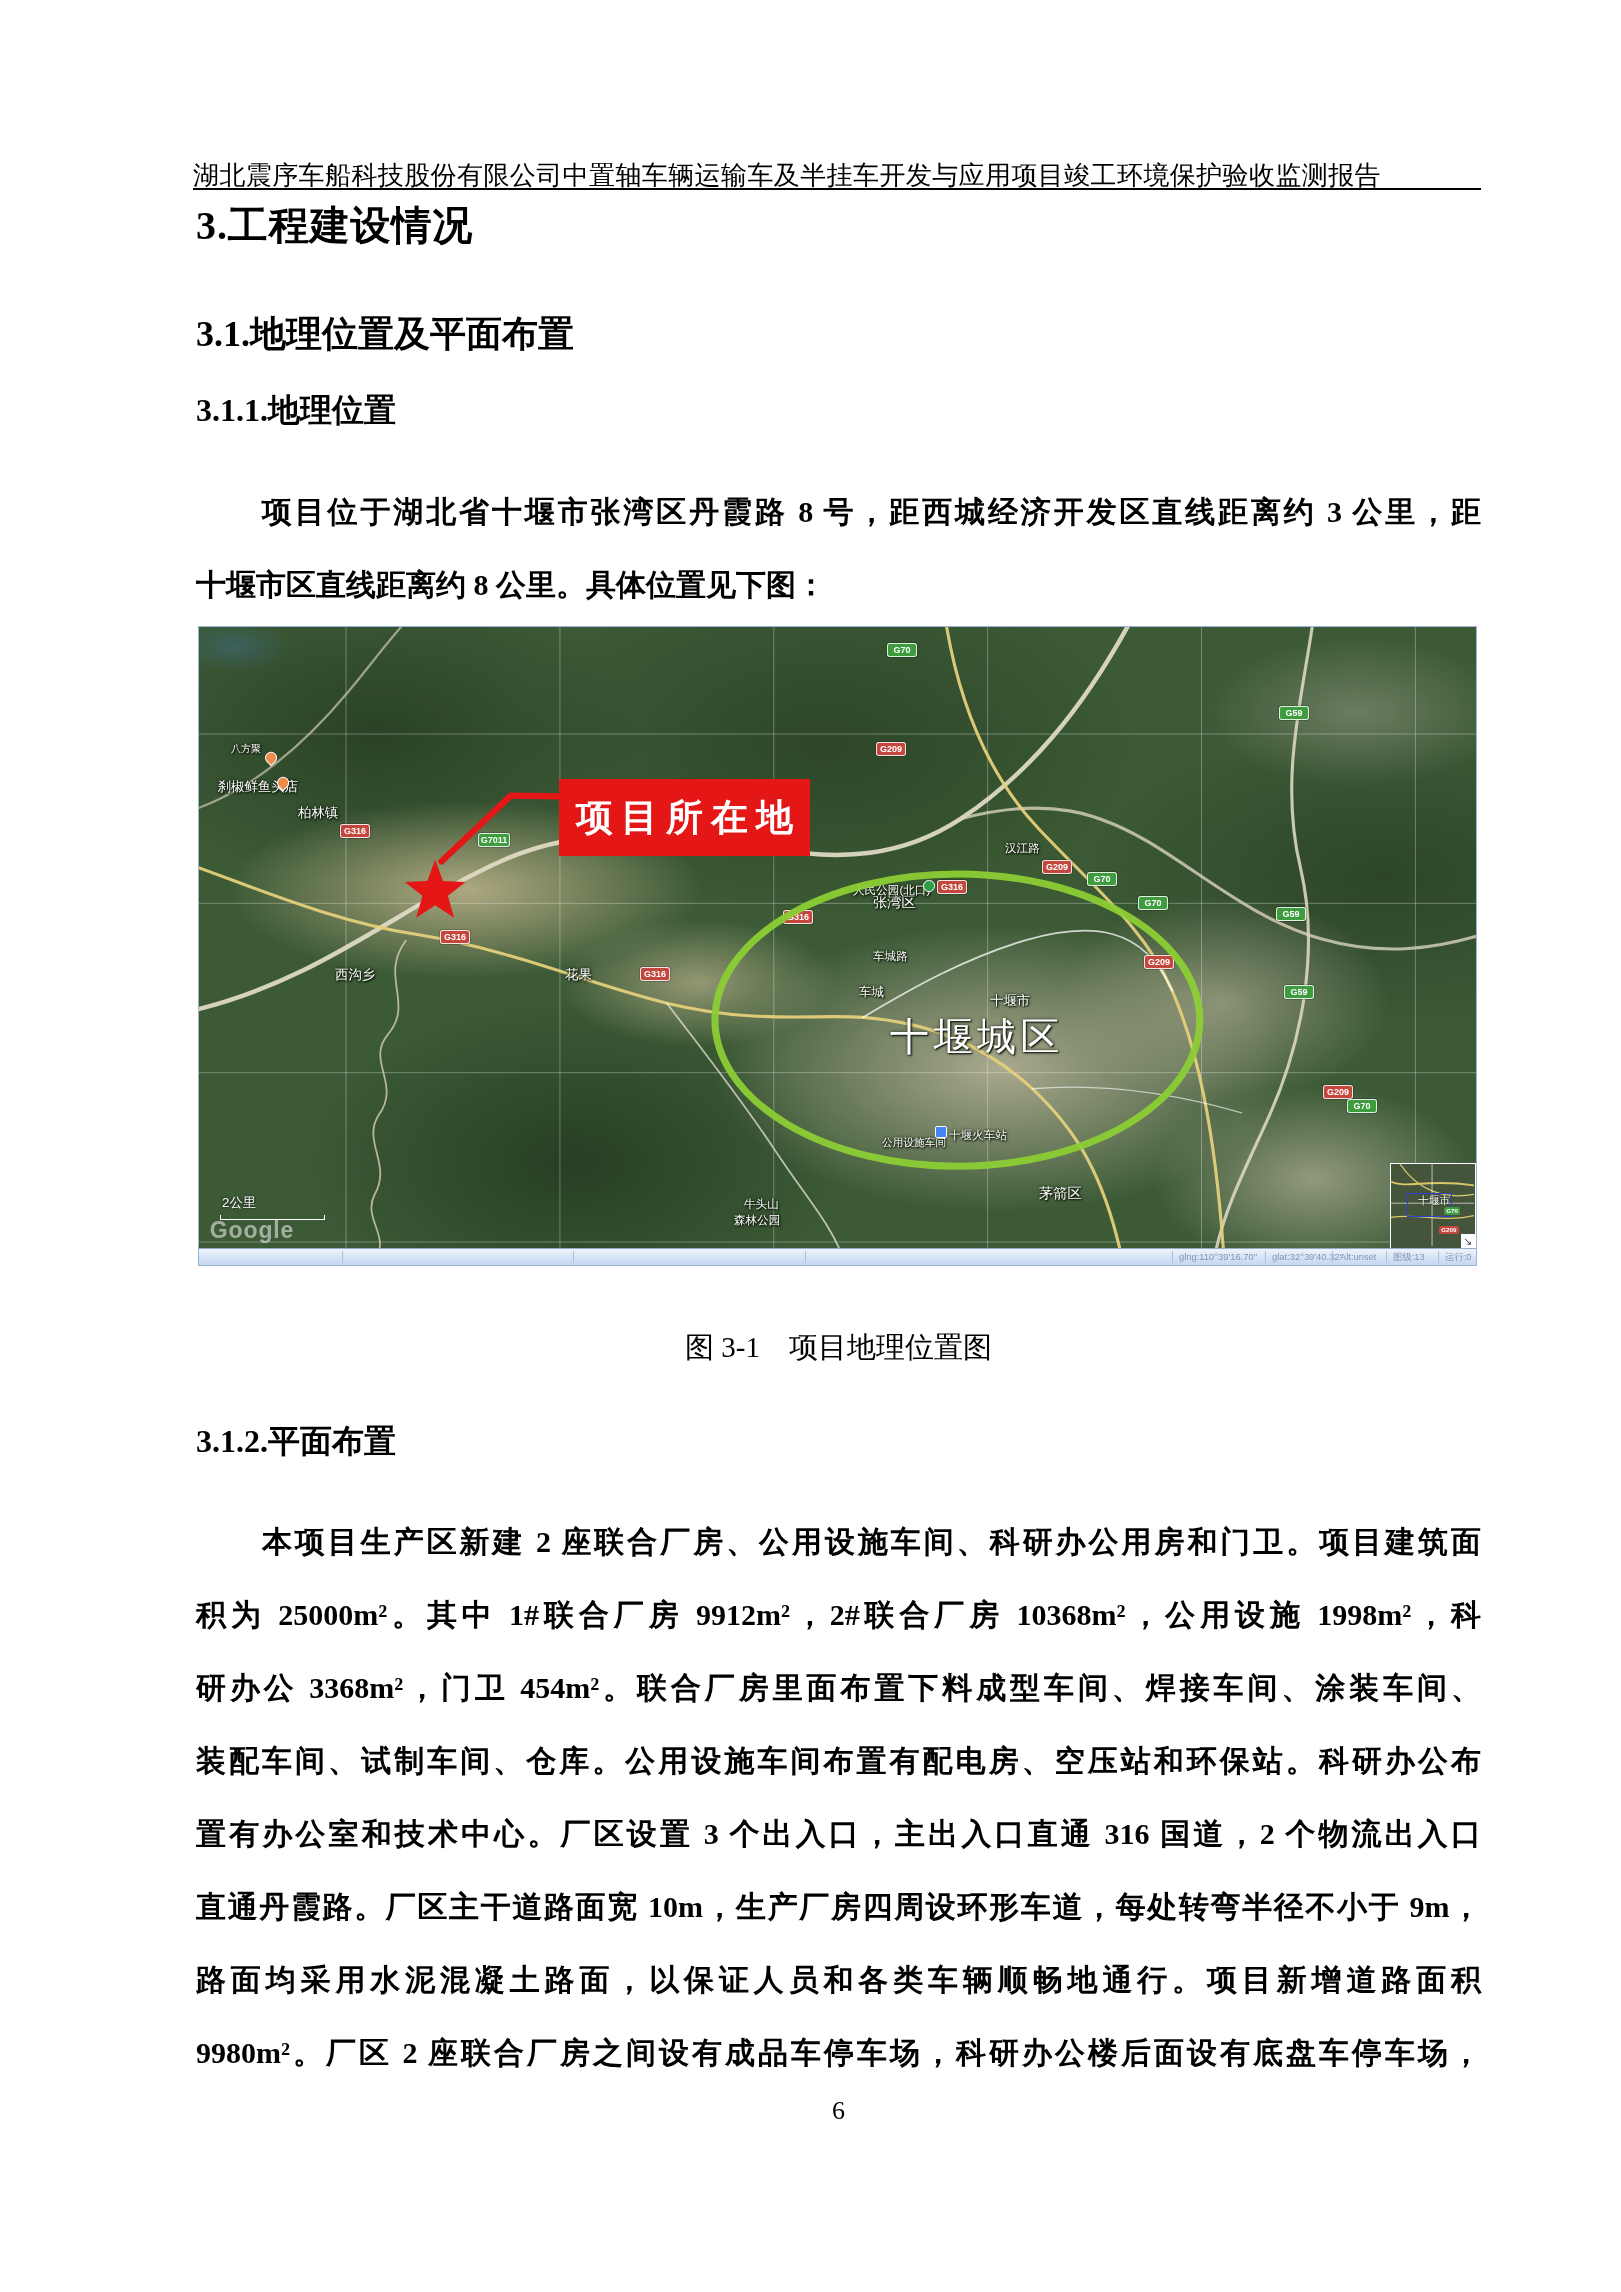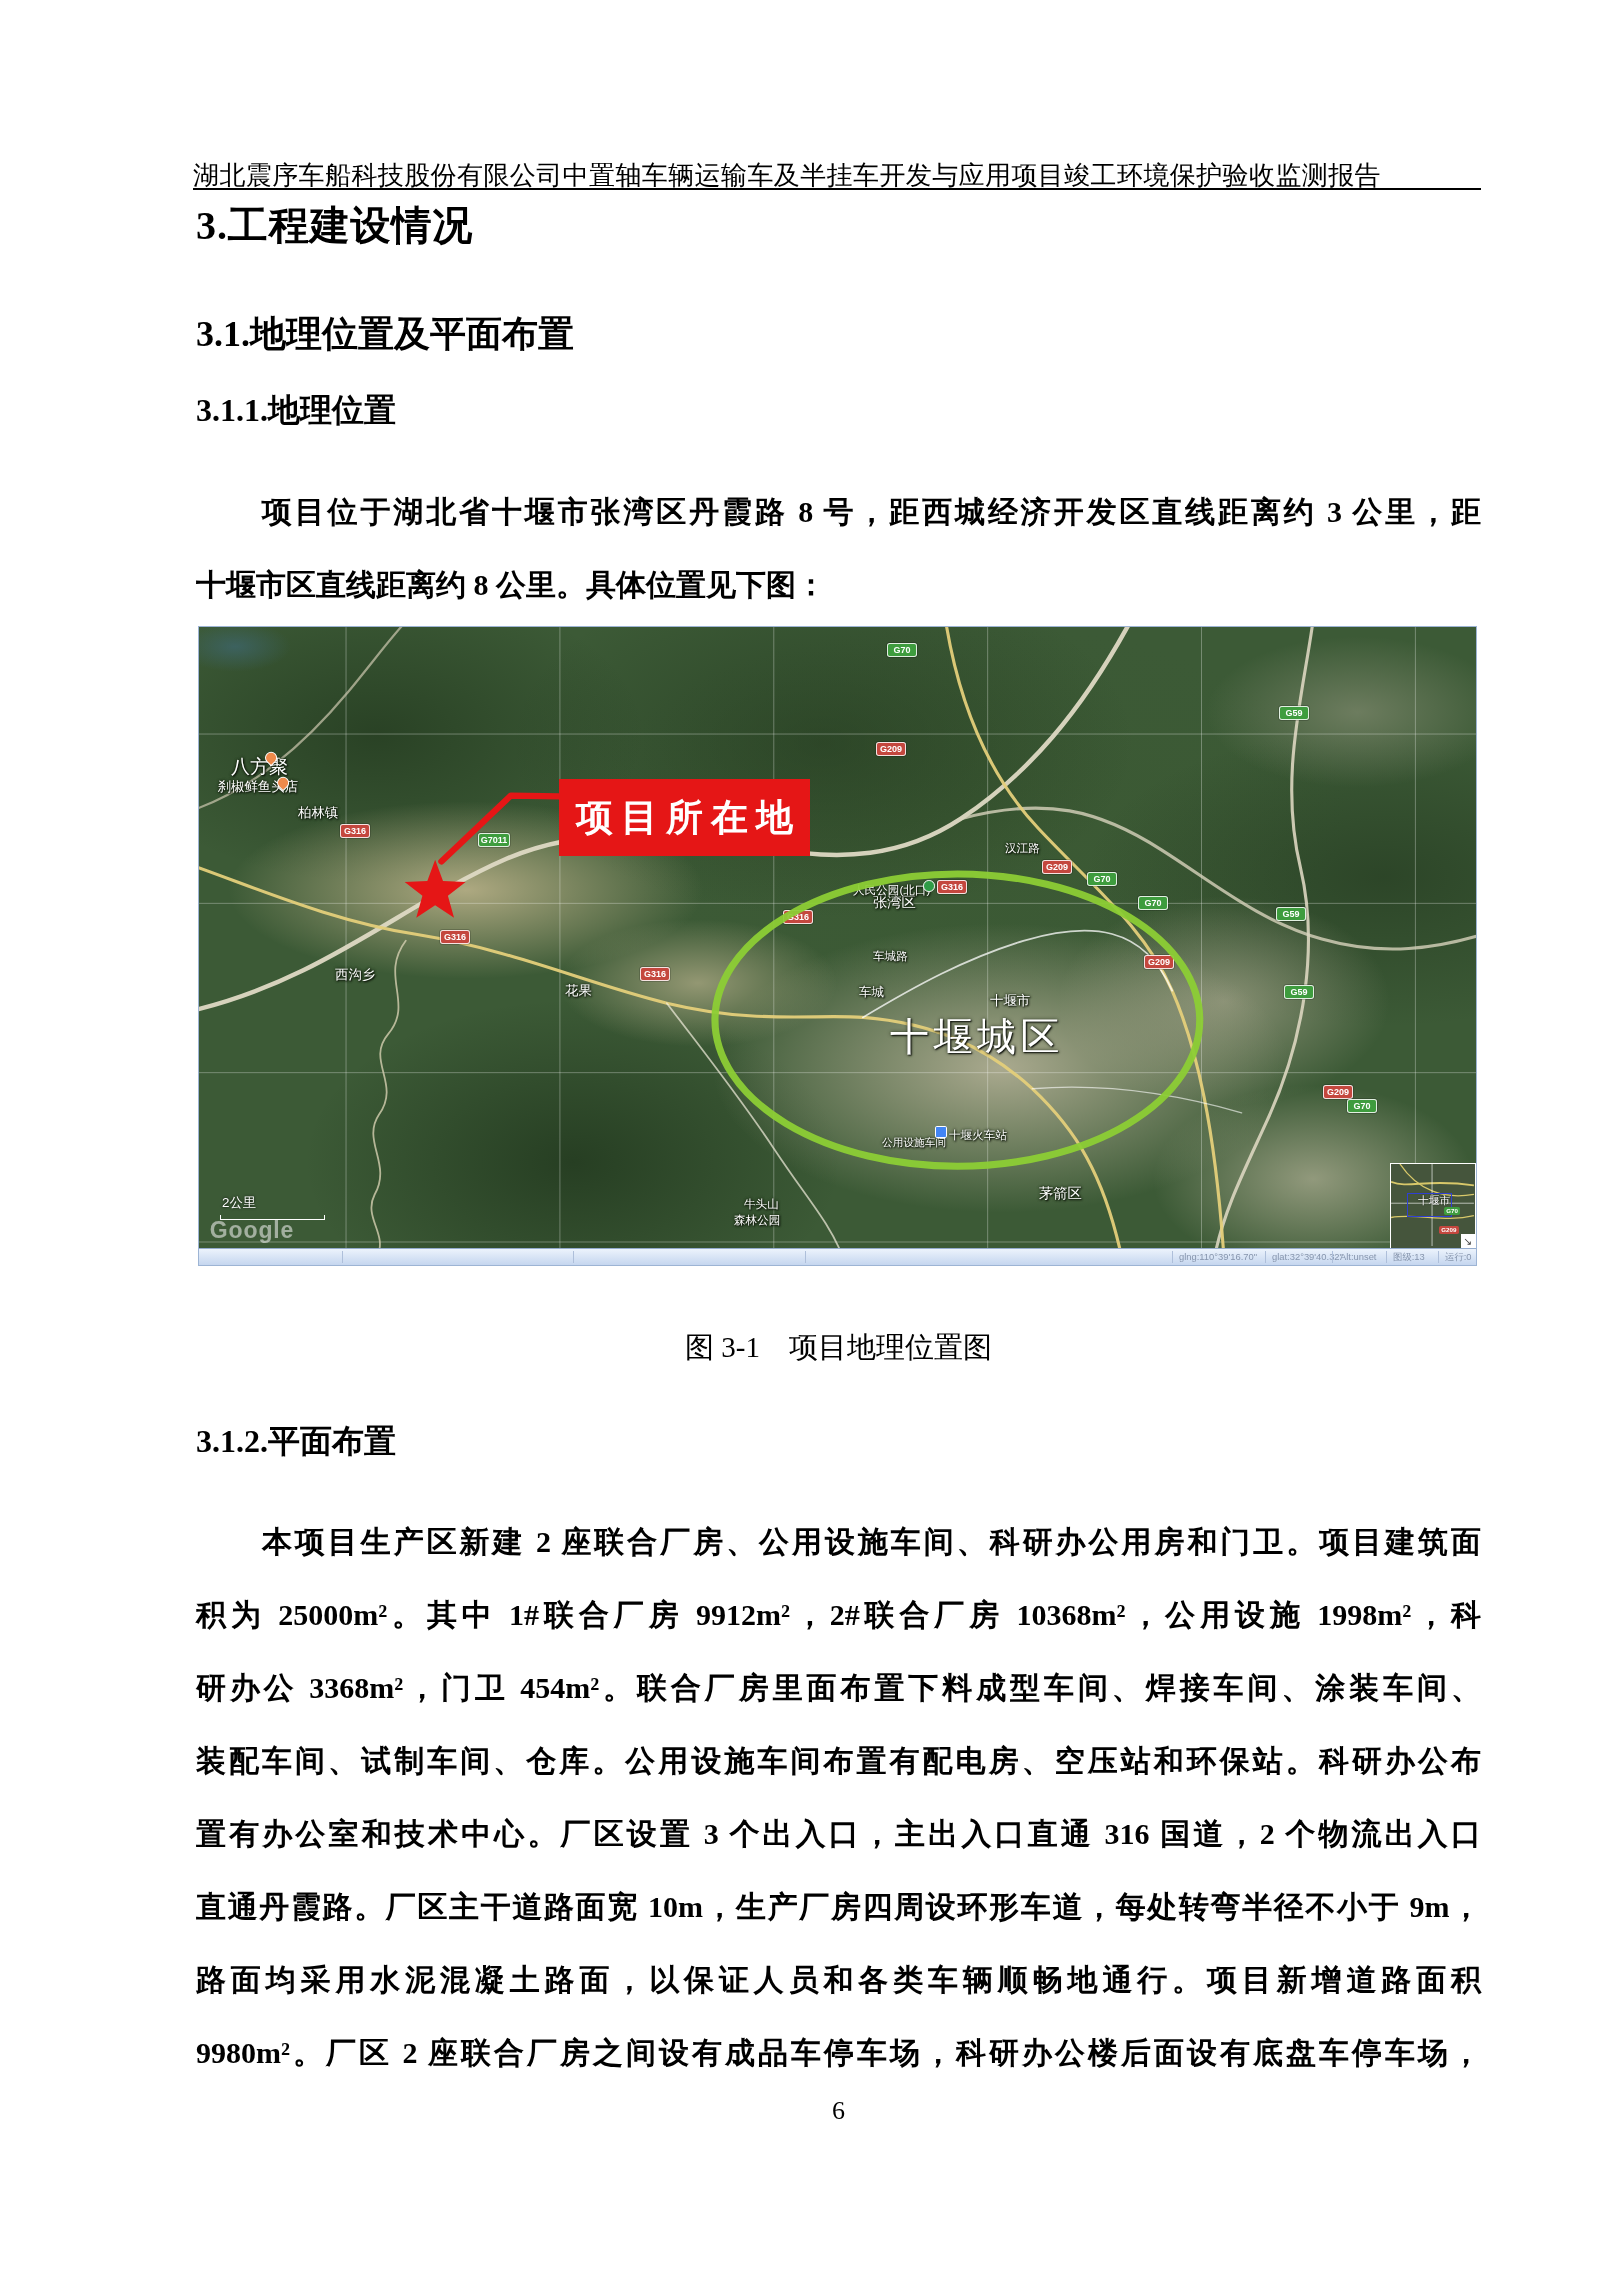--- a/index.html
+++ b/index.html
@@ -142,25 +142,25 @@
         <path d="M 838,-6 C 852,80 882,162 942,226 C 1002,290 1062,338 1092,408 C 1120,472 1140,562 1150,705" stroke="#e4cf7a" stroke-width="3.5" opacity="0.95"></path>
         <path d="M 745,438 C 805,402 860,372 925,352 C 1000,330 1060,335 1092,408" stroke="#ffffff" stroke-width="2" opacity="0.75"></path>
         <path d="M 935,518 C 1010,512 1090,522 1170,545" stroke="#ffffff" stroke-width="1.5" opacity="0.6"></path>
         <path d="M 525,422 C 565,475 605,525 645,585 C 685,645 705,665 722,705" stroke="#f2eedd" stroke-width="2" opacity="0.7"></path>
         <path d="M 232,352 C 202,392 242,422 212,457 C 187,487 227,512 202,547 C 182,577 217,602 197,637 C 184,662 212,682 200,705" stroke="#d6cfb2" stroke-width="2" opacity="0.8"></path>
         <path d="M -6,205 C 60,182 118,132 168,72 C 196,38 215,12 232,-6" stroke="#cfc9b0" stroke-width="2.5" opacity="0.7"></path>
       </g>
     </svg>
 
     <div id="map-labels">
-        <span class="ml" style="left: 32px; top: 127px; font-size: 19px;">八方聚</span>
+        <span class="ml" style="left: 32px; top: 115px; font-size: 10px;">八方聚</span>
         <span class="ml" style="left: 18.7px; top: 151px; font-size: 13.4px;">刹椒鲜鱼头店</span>
         <span class="ml" style="left: 99px; top: 177px; font-size: 13.4px;">柏林镇</span>
         <span class="ml" style="left: 136px; top: 339px; font-size: 13.4px;">西沟乡</span>
-        <span class="ml" style="left: 366px; top: 339px; font-size: 13.4px; margin-top: 16px;">花果</span>
+        <span class="ml" style="left: 366px; top: 339px; font-size: 13.4px;">花果</span>
         <span class="ml" style="left: 545px; top: 570px; font-size: 11.6px;">牛头山</span>
         <span class="ml" style="left: 535px; top: 586px; font-size: 11.6px;">森林公园</span>
         <span class="ml" style="left: 674px; top: 266px; font-size: 14.3px;">张湾区</span>
         <span class="ml" style="left: 654px; top: 256px; font-size: 11.6px;">人民公园(北口)</span>
         <span class="ml" style="left: 674px; top: 322px; font-size: 11.6px;">车城路</span>
         <span class="ml" style="left: 660px; top: 357px; font-size: 12.5px;">车城</span>
         <span class="ml" style="left: 806px; top: 214px; font-size: 11.6px;">汉江路</span>
         <span class="ml" style="left: 791px; top: 365px; font-size: 13.4px;">十堰市</span>
         <span class="ml" style="left: 683px; top: 509px; font-size: 10.7px;">公用设施车间</span>
         <span class="ml" style="left: 750px; top: 501px; font-size: 11.6px;">十堰火车站</span>

